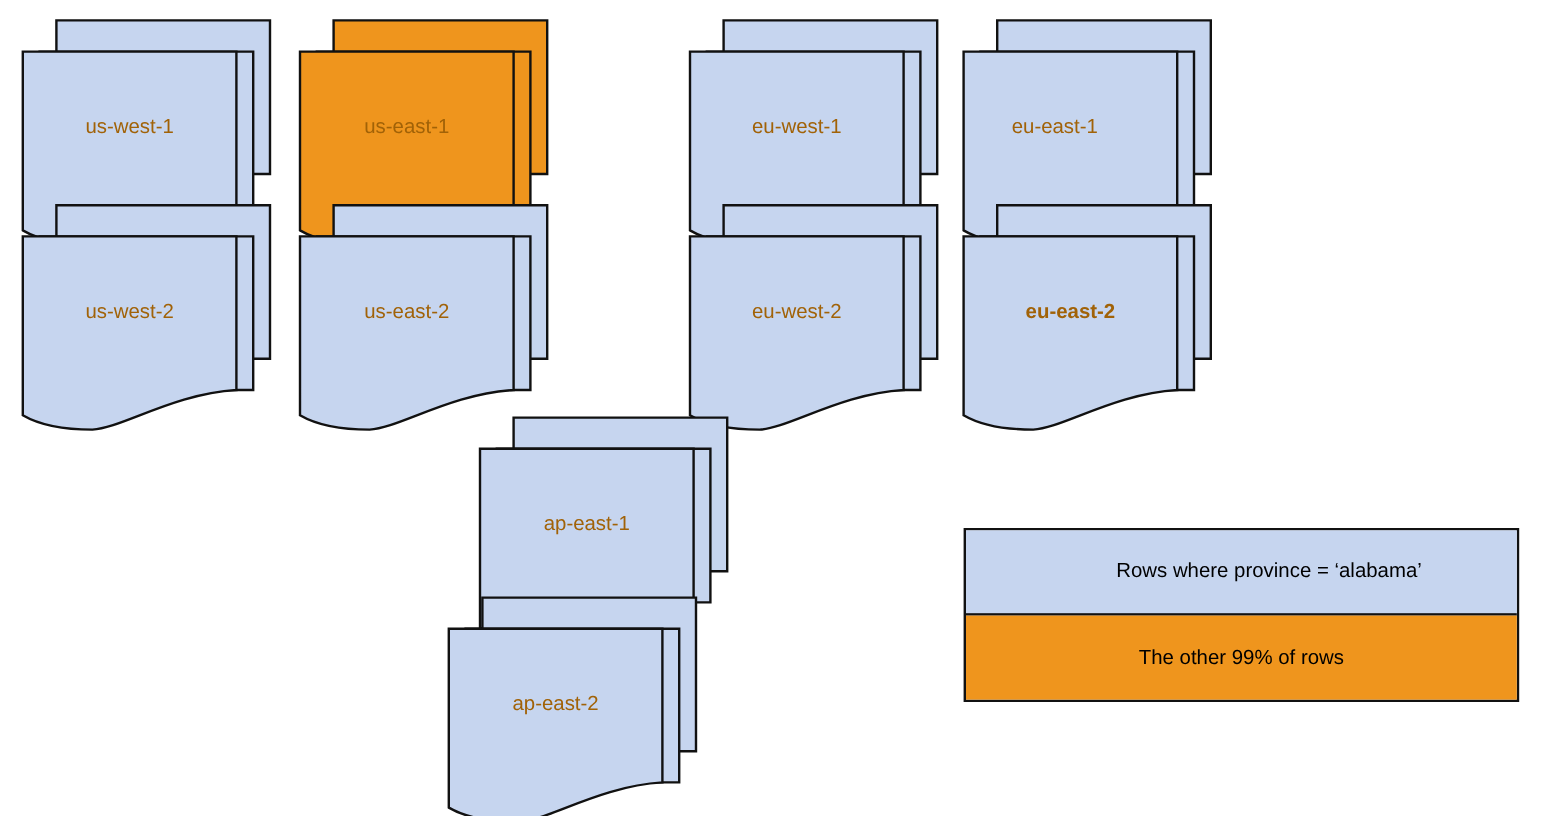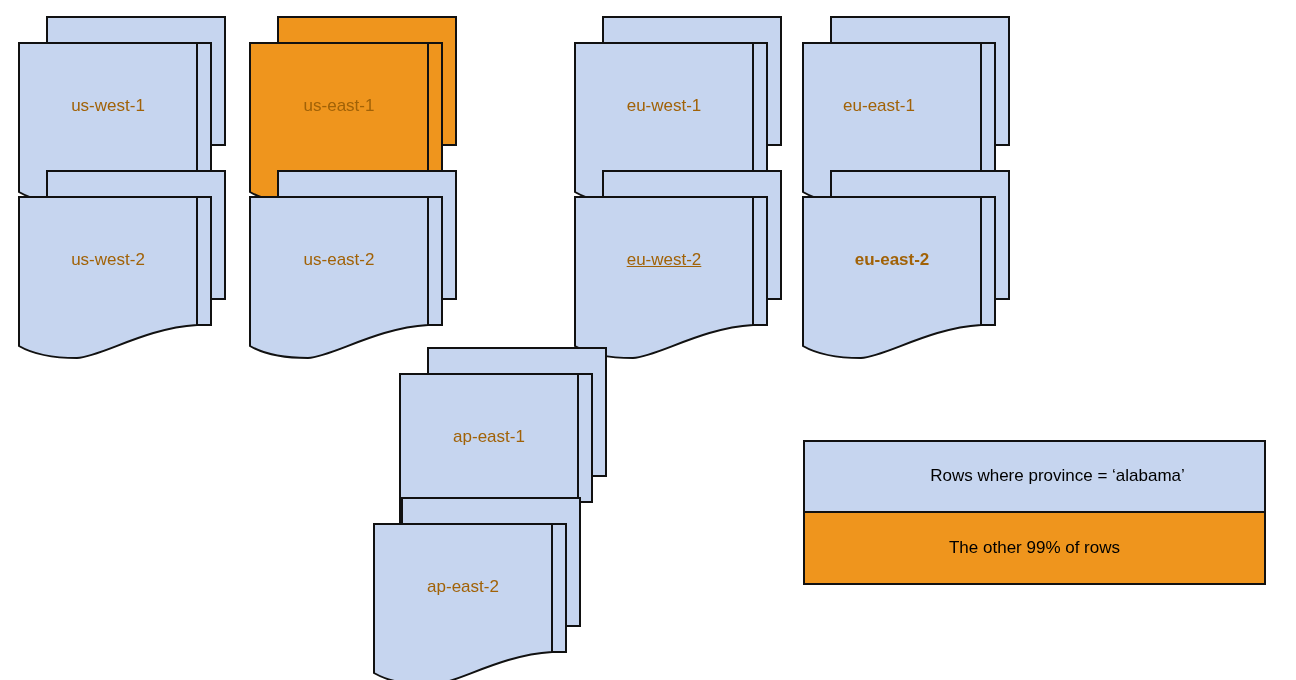--- a/index.html
+++ b/index.html
@@ -112,21 +112,21 @@
     </g>
 </svg>
 
 <div id="label-layer">
     <div class="stack-label" style="left: 19px; top: 96px; width: 178px;">us-west-1</div>
     <div class="stack-label" style="left: 250px; top: 96px; width: 178px;">us-east-1</div>
     <div class="stack-label" style="left: 575px; top: 96px; width: 178px;">eu-west-1</div>
     <div class="stack-label" style="left: 803px; top: 96px; width: 152px;">eu-east-1</div>
     <div class="stack-label" style="left: 19px; top: 250px; width: 178px;">us-west-2</div>
     <div class="stack-label" style="left: 250px; top: 250px; width: 178px;">us-east-2</div>
-    <div class="stack-label" style="left: 575px; top: 250px; width: 178px; text-decoration: underline;">eu-west-2</div>
+    <div class="stack-label" style="left: 575px; top: 250px; width: 178px;">eu-west-2</div>
     <div class="stack-label" style="left: 803px; top: 250px; width: 178px; font-weight: bold;">eu-east-2</div>
     <div class="stack-label" style="left: 400px; top: 427px; width: 178px;">ap-east-1</div>
     <div class="stack-label" style="left: 374px; top: 577px; width: 178px;">ap-east-2</div>
   </div>
 
 <div class="legend">
   <div class="legend-row top" style="background: rgb(198, 213, 239); padding-left: 46px;">Rows where province = ‘alabama’</div>
   <div class="legend-row bottom" style="background: rgb(239, 149, 29);">The other 99% of rows</div>
 </div>
 

